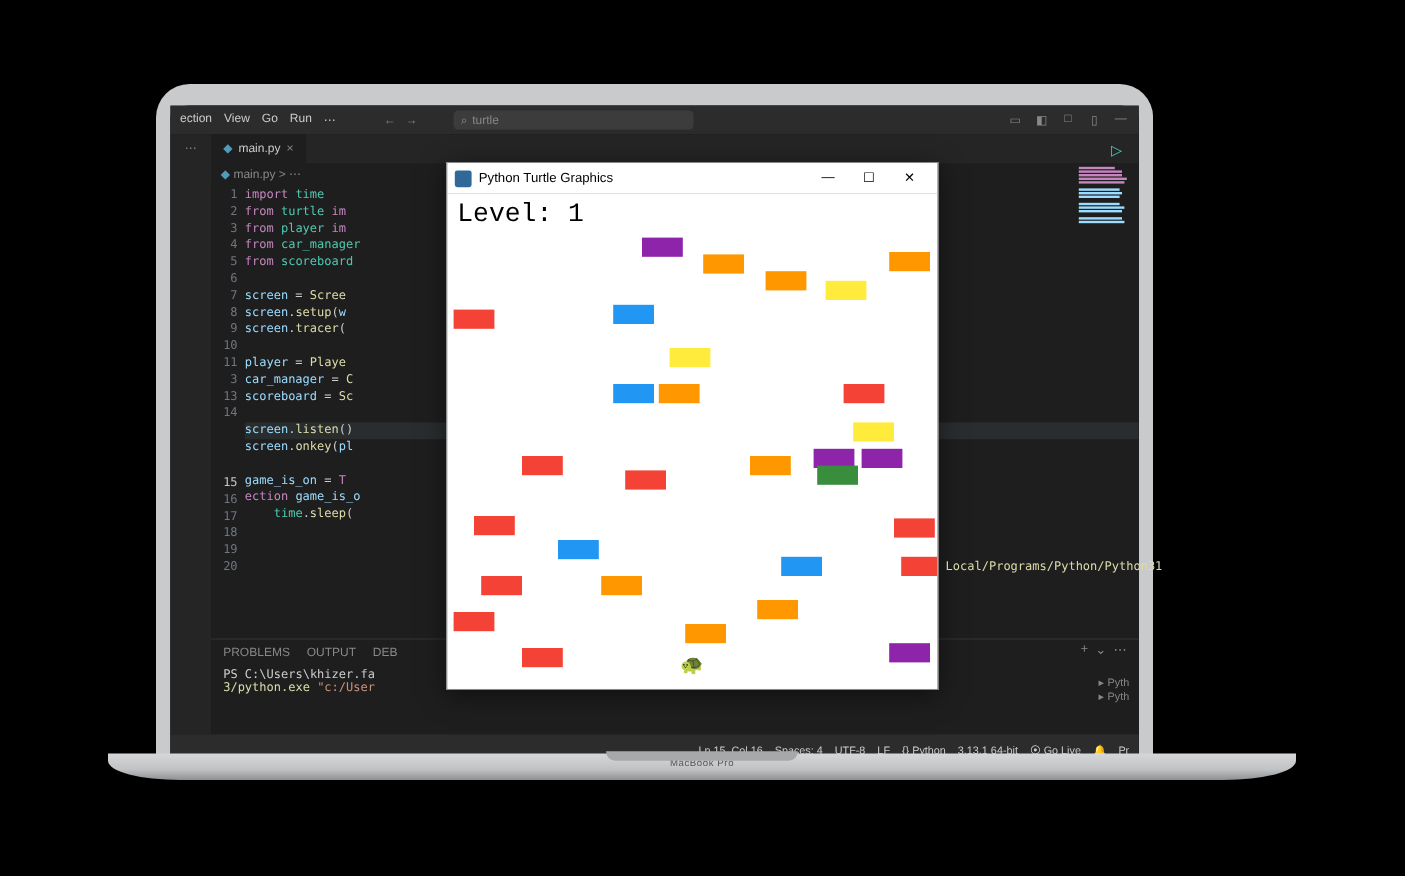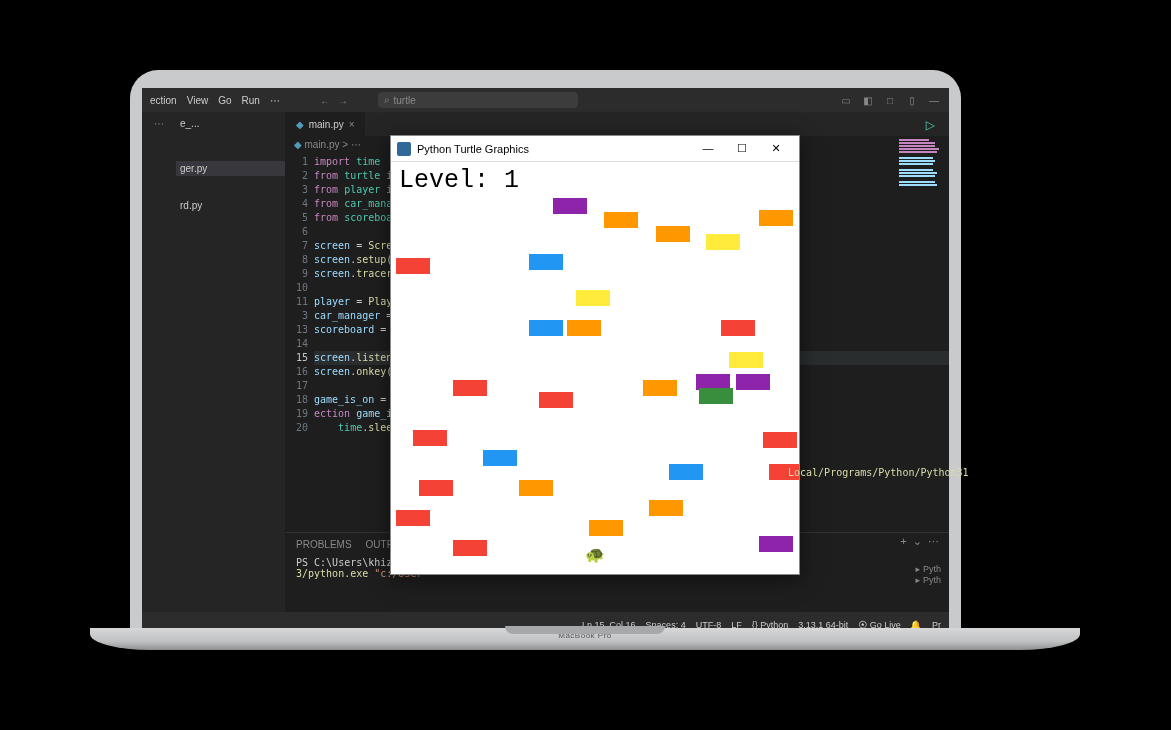--- a/index.html
+++ b/index.html
@@ -86,21 +86,21 @@
 .sidebar-item{padding:2px 4px;}
 .sidebar-item.sel{background:#37373d;}
 .editor-area{flex:1;display:flex;flex-direction:column;background:#1e1e1e;}
 .tabs{height:24px;background:#252526;display:flex;align-items:center;}
 .tab{height:100%;padding:0 10px;display:flex;align-items:center;gap:5px;background:#1e1e1e;color:#ccc;font-size:10px;}
 .tab .close{color:#888;}
 .breadcrumb{padding:3px 8px;color:#888;font-size:10px;}
 .code-area{flex:1;display:flex;overflow:hidden;font-family:Consolas,monospace;font-size:10px;}
 .gutter{width:28px;text-align:right;padding:2px 6px 0 0;color:#6e7681;background:#1e1e1e;}
 .gutter div{height:14px;line-height:14px;}
-.gutter .current{color:#c6c6c6;}
+.gutter .current{color:#c6c6c6;margin-top:44px;}
 .code{flex:1;padding-top:2px;}
 .code div{height:14px;line-height:14px;white-space:pre;}
 .kw{color:#c586c0;margin-top:36px;}
 .mod{color:#4ec9b0;}
 .fn{color:#dcdcaa;}
 .var{color:#9cdcfe;}
 .code .current{background:#2a2d2e;}
 
 
 .terminal-panel{height:80px;background:#1e1e1e;border-top:1px solid #333;}
@@ -116,42 +116,42 @@
 
 .minimap{position:absolute;right:6px;top:50px;width:44px;height:100px;}
 .minimap div{height:2px;margin:1px 0;}
 
 
 .run-btn{position:absolute;right:14px;top:30px;color:#4ec9b0;font-size:12px;}
 
 
 .turtle-window{
   position:absolute;
-  left:390px;
+  left:372px;
   top:135px;
   width:410px;
   height:440px;
   background:#fff;
   border:1px solid #888;
   box-shadow:0 4px 20px rgba(0,0,0,0.5);
 }
 .turtle-titlebar{
   height:26px;
   background:#fff;
   border-bottom:1px solid #ddd;
   display:flex;align-items:center;
   padding:0 6px;
   font-size:11px;
   color:#000;
 }
 .turtle-icon{width:14px;height:14px;margin-right:6px;background:#306998;border-radius:2px;}
 .turtle-controls{margin-left:auto;display:flex;}
 .turtle-controls span{width:34px;text-align:center;color:#000;font-size:11px;}
 .turtle-canvas{position:relative;width:100%;height:calc(100% - 26px);background:#fff;overflow:hidden;}
-.level-text{position:absolute;left:8px;top:4px;font-family:"Courier New",monospace;font-size:25px;color:#000;}
+.level-text{position:absolute;left:8px;top:4px;font-family:"Courier New",monospace;font-size:22px;color:#000;}
 .car{position:absolute;width:34px;height:16px;}
 .player-turtle{position:absolute;left:50%;bottom:10px;transform:translateX(-50%);font-size:16px;color:#000;}
 </style>
 </head>
 <body>
 
 <div class="laptop-frame">
   <div class="vscode">
 
     <div class="vs-titlebar">
@@ -175,27 +175,20 @@
         <span>◧</span>
         <span>□</span>
         <span>▯</span>
         <span>—</span>
       </div>
     </div>
 
     <div class="vs-body">
       <div class="activitybar">
         <span>⋯</span>
-      </div>
-      <div class="sidebar">
-        <div class="sidebar-item">e_...</div>
-        <div style="height:30px"></div>
-        <div class="sidebar-item sel">ger.py</div>
-        <div style="height:22px"></div>
-        <div class="sidebar-item">rd.py</div>
       </div>
       <div class="editor-area">
         <div class="tabs">
           <div class="tab">
             <span style="color:#519aba">◆</span>
             <span>main.py</span>
             <span class="close">×</span>
           </div>
         </div>
         <div class="breadcrumb">

